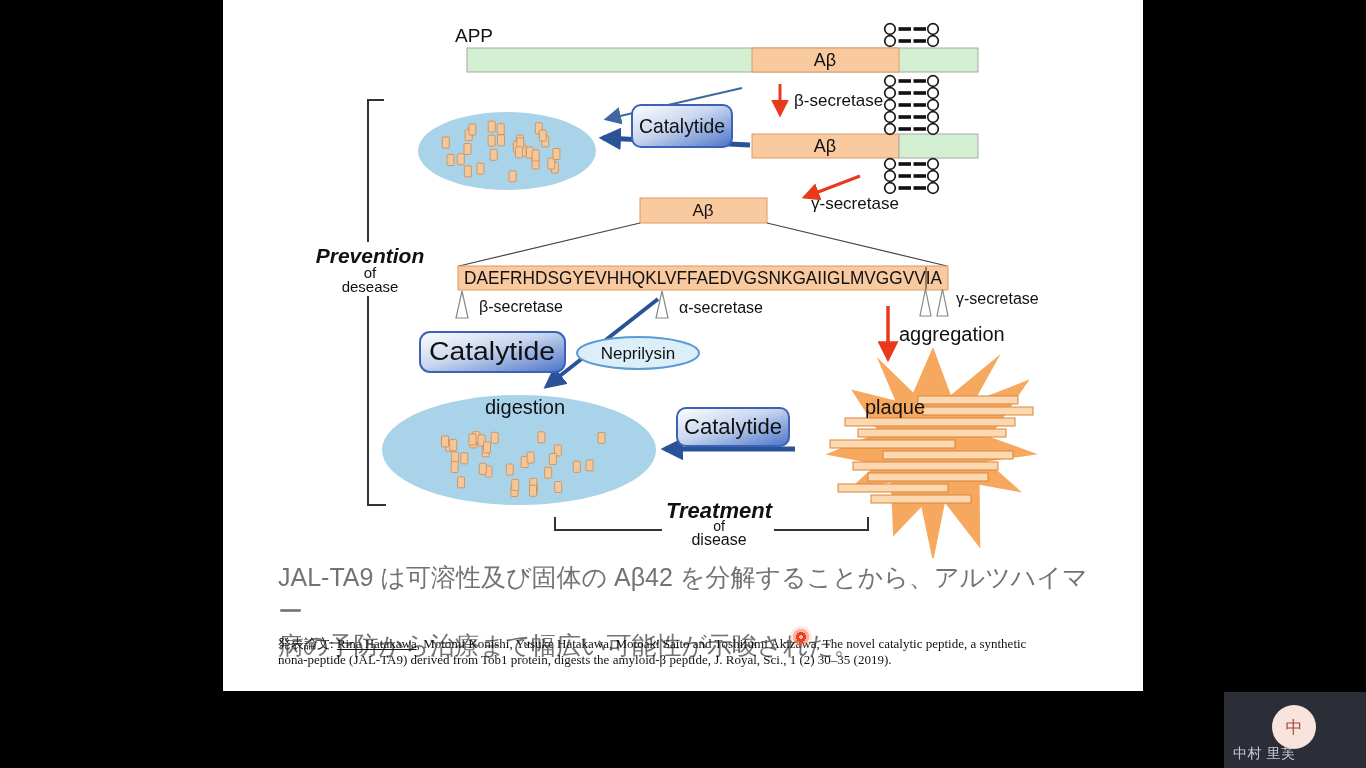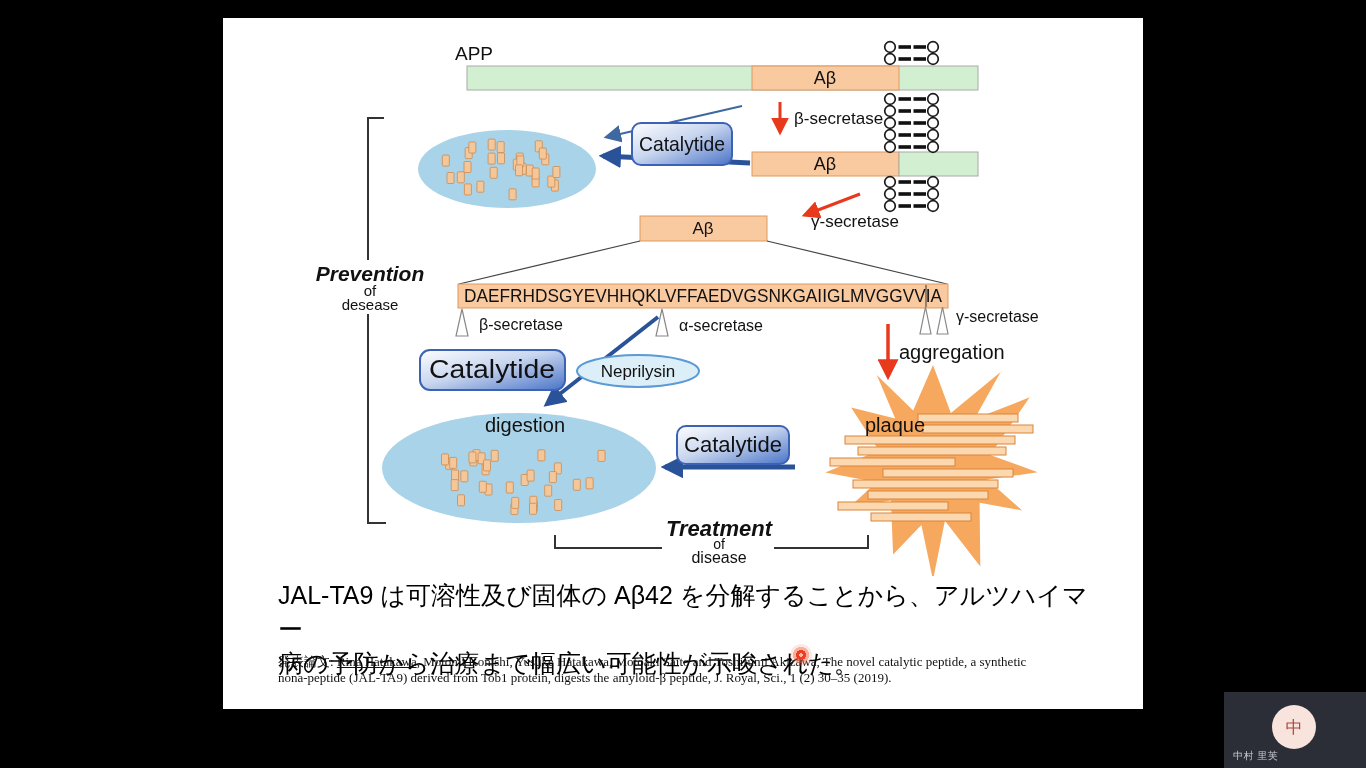--- a/index.html
+++ b/index.html
@@ -3,50 +3,50 @@
 <meta charset="utf-8">
 <style>
   :root{
     --green:#d2efd2; --orange:#f9c99f; --box-blue:#4a74c8; --ellipse-blue:#a9d3e8;
     --plaque-orange:#f7a85f; --red:#e8391d; --blue-arrow:#2a5298;
   }
   *{margin:0;padding:0;box-sizing:border-box}
   body{width:1366px;height:768px;background:#000;position:relative;overflow:hidden;
        font-family:"Liberation Sans","DejaVu Sans",sans-serif}
   .stage{position:absolute;inset:0;background:#000}
-  .slide{position:absolute;left:223px;top:18px;width:920px;height:691px;background:#ffffff}
+  .slide{position:absolute;left:223px;top:0;width:920px;height:691px;background:#ffffff}
   svg.diagram{position:absolute;left:0;top:0}
   text{font-family:"Liberation Sans","DejaVu Sans",sans-serif;fill:#111}
   .bar-green{fill:var(--green);stroke:#a9a9a9;stroke-width:1}
   .bar-orange{fill:var(--orange);stroke:#dc9a60;stroke-width:1}
   .mem-head{fill:#fff;stroke:#1a1a1a;stroke-width:1.7}
   .mem-tail{fill:#111}
   .frag{fill:#f4c79b;stroke:#cd8a4e;stroke-width:.8}
   .blue-box{fill:url(#gradBlue);stroke:#3b62b4;stroke-width:2}
   .digest-ellipse{fill:var(--ellipse-blue)}
   .nep-ellipse{fill:#dceef8;stroke:#5b9bd5;stroke-width:2}
   .bracket{fill:none;stroke:#333;stroke-width:2}
   .redline{stroke:var(--red);fill:none}
   .blueline{stroke:var(--blue-arrow);fill:none}
   .thinblue{stroke:#3f68a0;fill:none}
   .tri{fill:#fff;stroke:#888;stroke-width:1.2}
   .fibril{fill:#fcd8b0;stroke:#d9843b;stroke-width:1}
   .conn{stroke:#444;stroke-width:1.2}
   .headline{position:absolute;left:55px;top:561px;width:820px;font-size:25px;line-height:1.35;
-            color:#000000;letter-spacing:0;font-weight:500}
+            color:#737373;letter-spacing:0;font-weight:500}
   .citation{position:absolute;left:55px;top:636px;width:792px;font-family:"Liberation Serif","DejaVu Serif",serif;
             font-size:13px;line-height:1.22;color:#111}
   .citation .u{text-decoration:underline}
   .laser-dot{position:absolute;left:567px;top:626px;width:22px;height:22px;border-radius:50%;
     background:radial-gradient(circle at 50% 50%, #ffb9a6 0 2px, #ef3d1e 2px 5px,
       rgba(244,110,85,.55) 5px 8px, rgba(246,140,110,.2) 8px 11px, transparent 11px)}
   .participant-tile{position:absolute;left:1224px;top:692px;width:142px;height:76px;background:#2b2e37}
   .avatar{position:absolute;left:48px;top:13px;width:44px;height:44px;border-radius:50%;background:#f8e3dd;
           display:flex;align-items:center;justify-content:center;color:#a84b3e;font-size:17px}
-  .participant-name{position:absolute;left:9px;bottom:5px;color:#c9cbd1;font-size:10px;letter-spacing:.5px}
+  .participant-name{position:absolute;left:9px;bottom:5px;color:#c9cbd1;font-size:14px;letter-spacing:.5px}
 </style>
 </head>
 <body>
 
 <div class="stage">
   <div class="slide">
 
     <svg class="diagram" width="920" height="558" viewBox="0 0 920 558">
       <defs>
         <linearGradient id="gradBlue" x1="0" y1="0" x2="1" y2="1">

